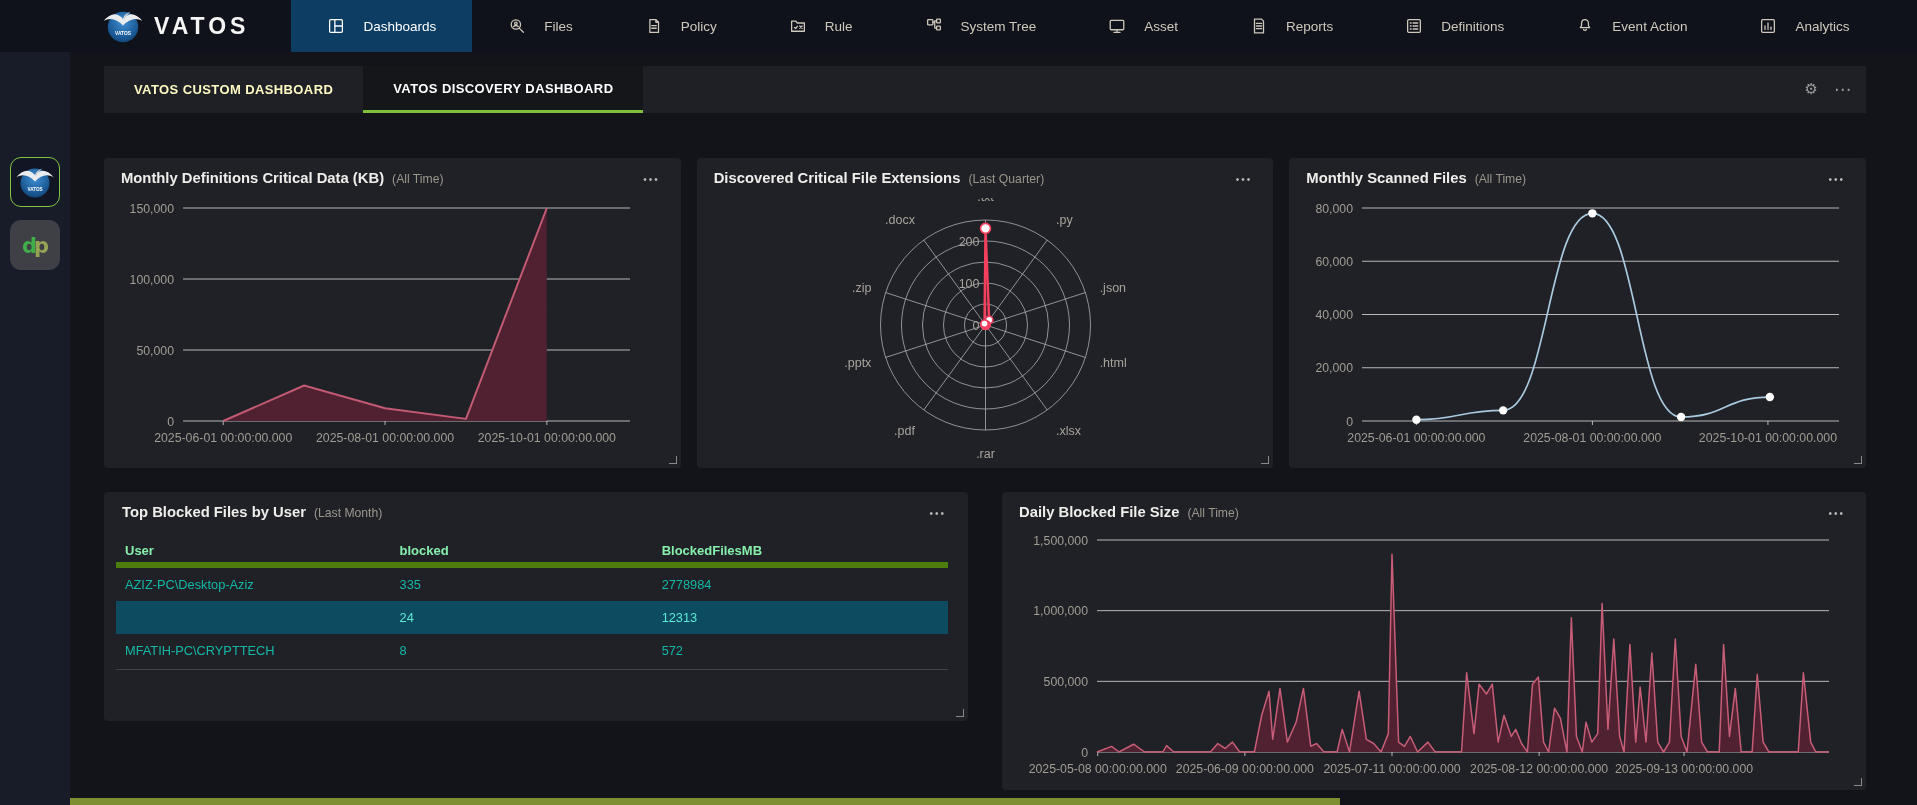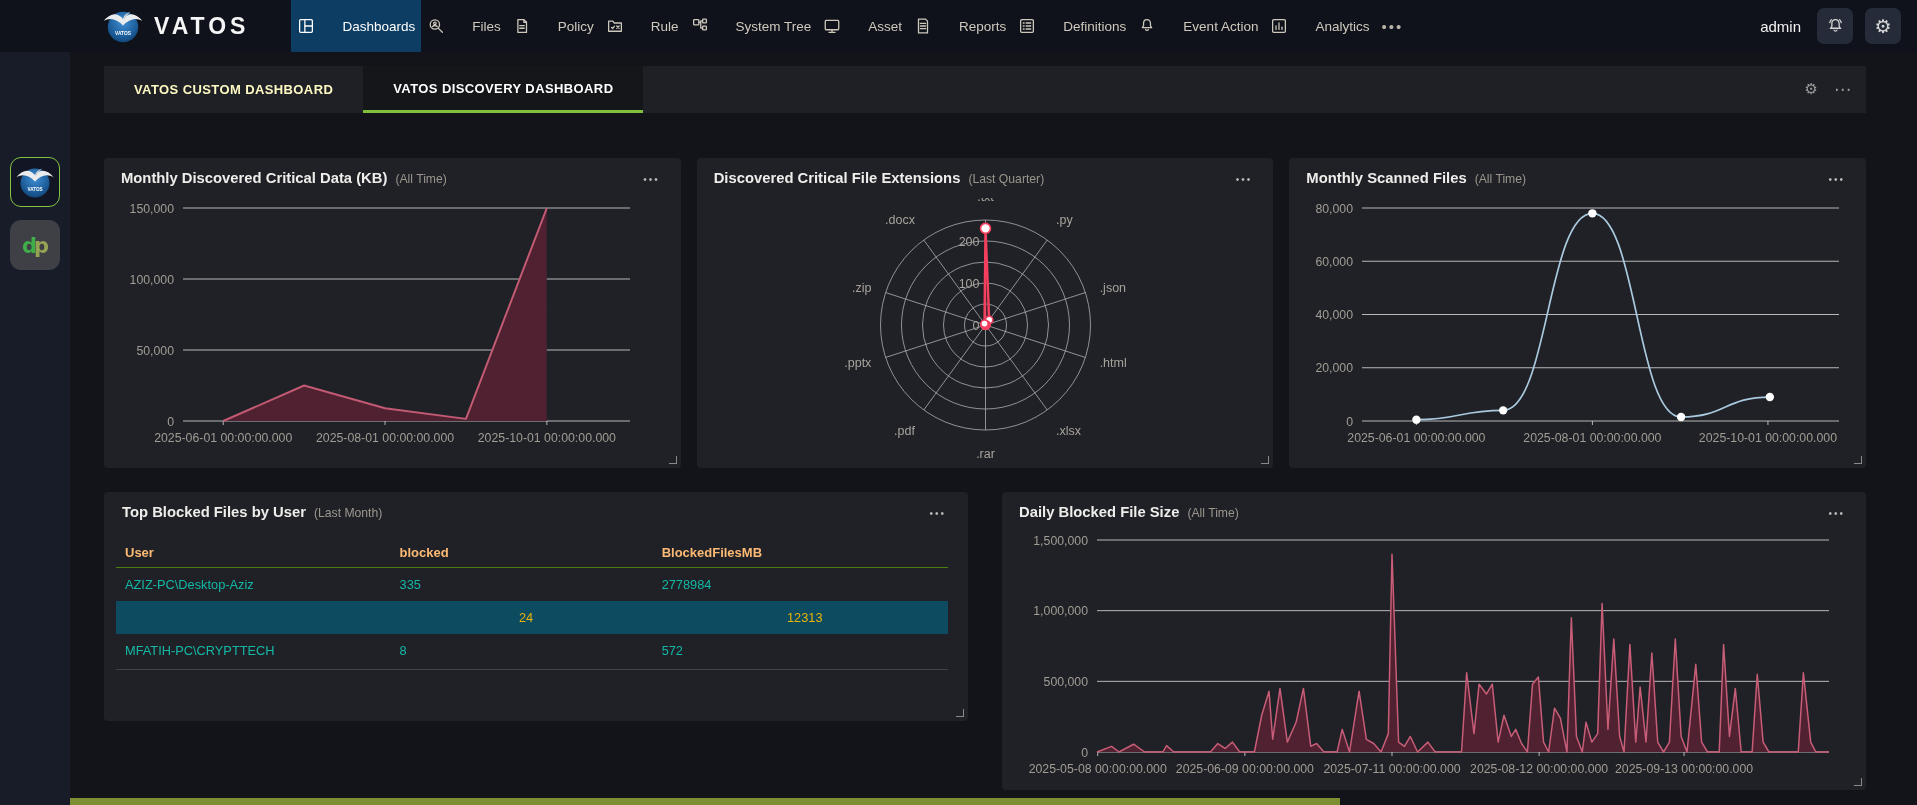--- a/index.html
+++ b/index.html
@@ -10,21 +10,21 @@
   }
   
   .navbar{
     position:absolute; top:0; left:0; width:1917px; height:52px;
     background:#0f121a; display:flex; align-items:stretch; z-index:20;
   }
   .brand{ display:flex; align-items:center; gap:10px; padding-left:102px; padding-right:42px; }
   .brand-logo svg{ width:42px; height:42px; display:block; }
   .brand-name{ font-size:23px; font-weight:bold; color:#f5f5f5; letter-spacing:4px; }
   .nav-items{ display:flex; align-items:stretch; flex:1; }
-  .nav-item{ display:flex; align-items:center; gap:27px; padding:0 6px; cursor:pointer; color:#cfc9bd; font-size:13.5px; white-space:nowrap; }
+  .nav-item{ display:flex; align-items:center; gap:18px; padding:0 36px; cursor:pointer; color:#cfc9bd; font-size:13.5px; white-space:nowrap; }
   .nav-item.active{ background:#0d3d63; color:#ffffff; }
   .nav-item .nicon svg{ width:18px; height:18px; display:block; stroke:#cfc9bd; fill:none; stroke-width:1.7; stroke-linecap:round; stroke-linejoin:round; }
   .nav-item.active .nicon svg{ stroke:#ffffff; }
   .nav-item.overflow{ font-size:15px; letter-spacing:2px; color:#b7b2a6; }
   .nav-right{ display:flex; align-items:center; gap:12px; padding-right:16px; }
   .user-name{ color:#f2f2f2; font-size:15px; margin-right:4px; }
   .icon-btn{ width:36px; height:36px; border-radius:7px; background:#262b39; display:flex; align-items:center; justify-content:center; cursor:pointer; }
   .icon-btn svg{ width:19px; height:19px; stroke:#d6d6d6; fill:none; stroke-width:1.6; stroke-linecap:round; }
   .gear-glyph{ font-family:"DejaVu Sans", sans-serif; font-size:19px; color:#d6d6d6; line-height:1; }
   
@@ -58,27 +58,27 @@
   .card-title{ font-size:14.8px; font-weight:bold; color:#eeedea; white-space:nowrap; }
   .card-sub{ font-size:12.2px; color:#9b978d; }
   .card-menu{ margin-left:auto; color:#b9b9b9; font-size:10px; letter-spacing:2px; cursor:pointer; padding:2px 4px; }
   .chart-body{ flex:1; position:relative; }
   .chart-body svg{ position:absolute; inset:0; }
   text.tick{ fill:#a19d94; font-size:12.3px; font-family:"Liberation Sans", sans-serif; }
   text.rlabel{ fill:#a8a49b; font-size:12.5px; font-family:"Liberation Sans", sans-serif; }
   
   .tbl{ margin:6px 20px 0 12px; font-size:12.8px; }
   .trow{ display:flex; align-items:center; height:33px; }
-  .trow.thead{ height:30px; font-weight:bold; color:#fdba74; font-size:13px; border-bottom:1px solid #4d7c0f; }
+  .trow.thead{ height:30px; font-weight:bold; color:#86efac; font-size:13px; border-bottom:6px solid #4d7c0f; }
   .tcell{ padding-left:9px; }
   .tcell:nth-child(1){ width:33%; }
   .tcell:nth-child(2){ width:31.5%; }
   .tcell:nth-child(3){ width:35.5%; }
   .trow.data{ color:#14b8a6; }
-  .trow.hl{ background:#0d4b61; color:#eab308;text-align:center; }
+  .trow.hl{ background:#0d4b61; color:#5eead4; }
   .tbl-bottom-line{ border-bottom:1px solid #404247; margin:2px 20px 0 12px; }
   .pager{ display:flex; align-items:center; justify-content:flex-end; gap:26px; margin:0 20px 0 12px; height:38px; color:#b9bbbf; font-size:12.5px; }
   .page-size{ display:flex; align-items:center; gap:5px; cursor:pointer; }
   .caret{ font-size:9px; color:#8b8d92; }
   .pg-btn{ cursor:pointer; display:flex; align-items:center; }
   .pg-btn svg{ width:15px; height:15px; stroke:#63666c; fill:none; stroke-width:1.6; stroke-linecap:round; stroke-linejoin:round; }
   
   .bottom-bar{ position:absolute; left:70px; bottom:0; width:1270px; height:7px; background:#7d8e33; z-index:30; }
 </style>
 </head>
@@ -262,21 +262,21 @@
       <span class="tb-icon tb-gear">⚙</span>
       <span class="tb-icon tb-dots">⋯</span>
     </div>
   </div>
 
   <div class="dash">
     <div class="row1">
 
       <div class="card">
         <div class="card-head">
-          <span class="card-title">Monthly Discovered Critical Data (KB)</span>
+          <span class="card-title">Monthly Definitions Critical Data (KB)</span>
           <span class="card-sub">(All Time)</span>
           <span class="card-menu">•••</span>
         </div>
         <div class="chart-body">
             <svg width="543" height="270">
               <line x1="62" x2="509" y1="223" y2="223" stroke="#d2d2d2" stroke-opacity="0.85" stroke-width="1"></line>
               <text x="53" y="227.5" text-anchor="end" class="tick">0</text>
               <line x1="62" x2="509" y1="152.00000000000003" y2="152.00000000000003" stroke="#d2d2d2" stroke-opacity="0.85" stroke-width="1"></line>
               <text x="53" y="156.50000000000003" text-anchor="end" class="tick">50,000</text>
               <line x1="62" x2="509" y1="81.00000000000001" y2="81.00000000000001" stroke="#d2d2d2" stroke-opacity="0.85" stroke-width="1"></line>

